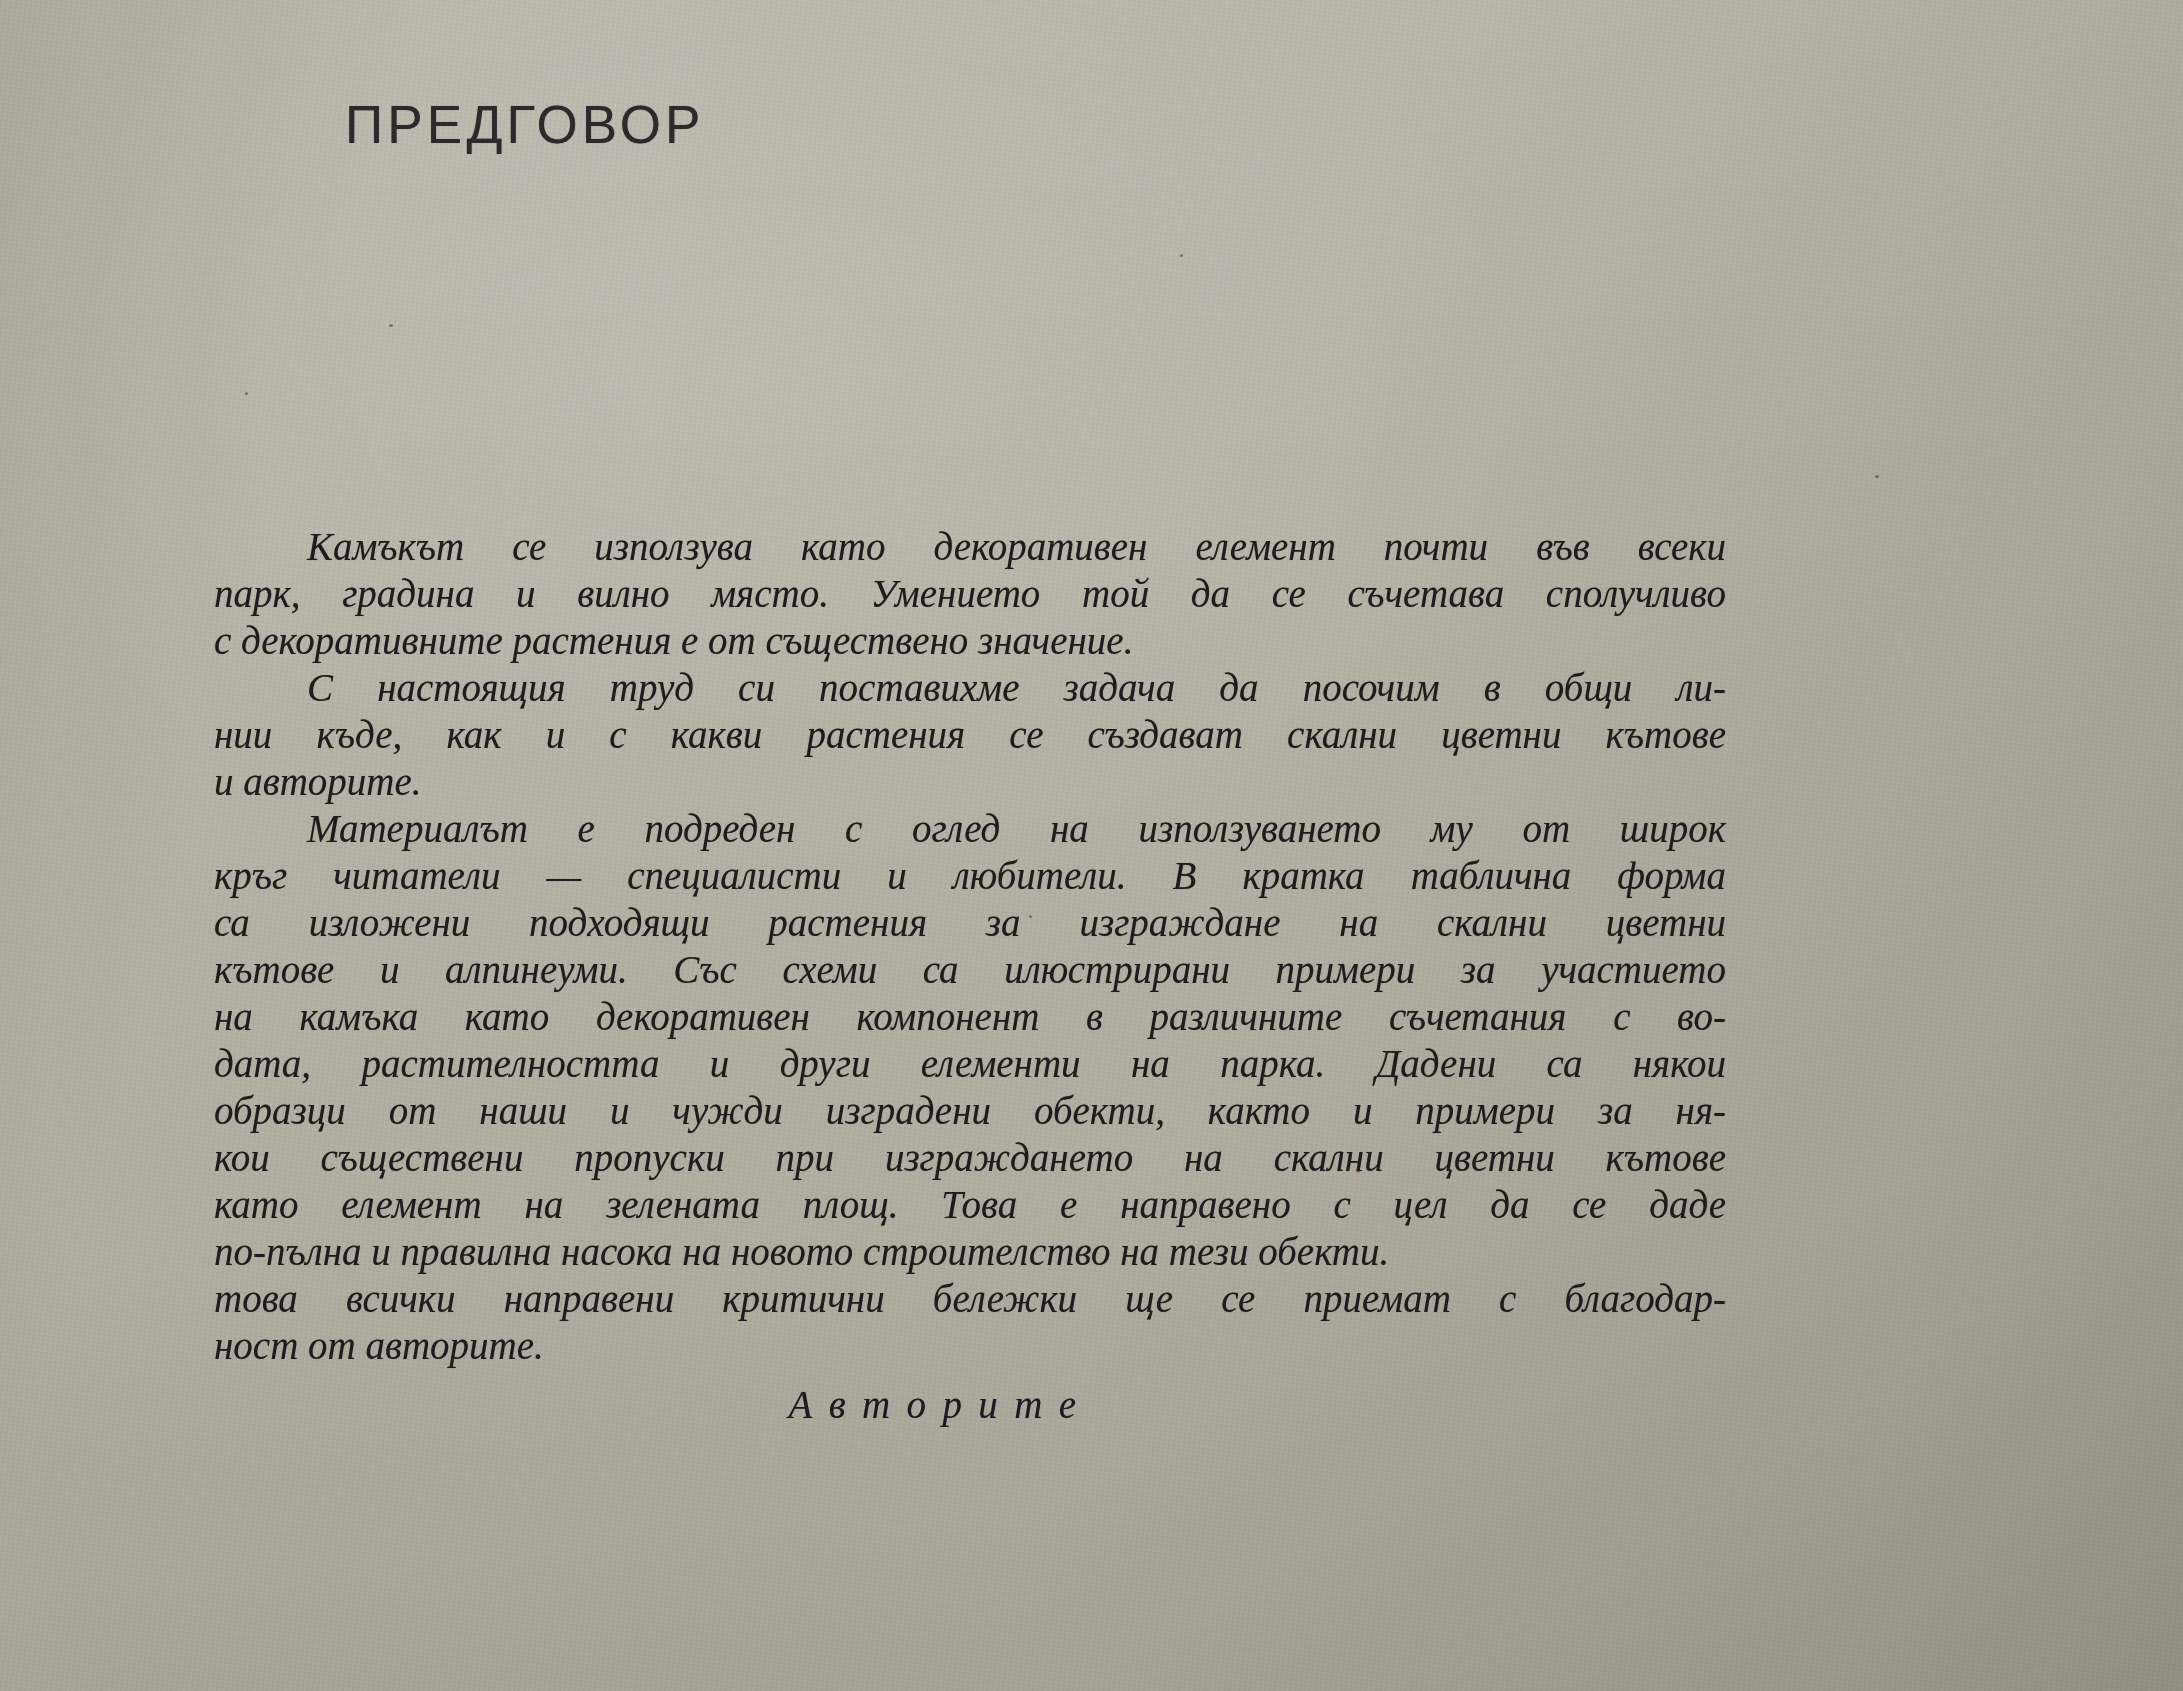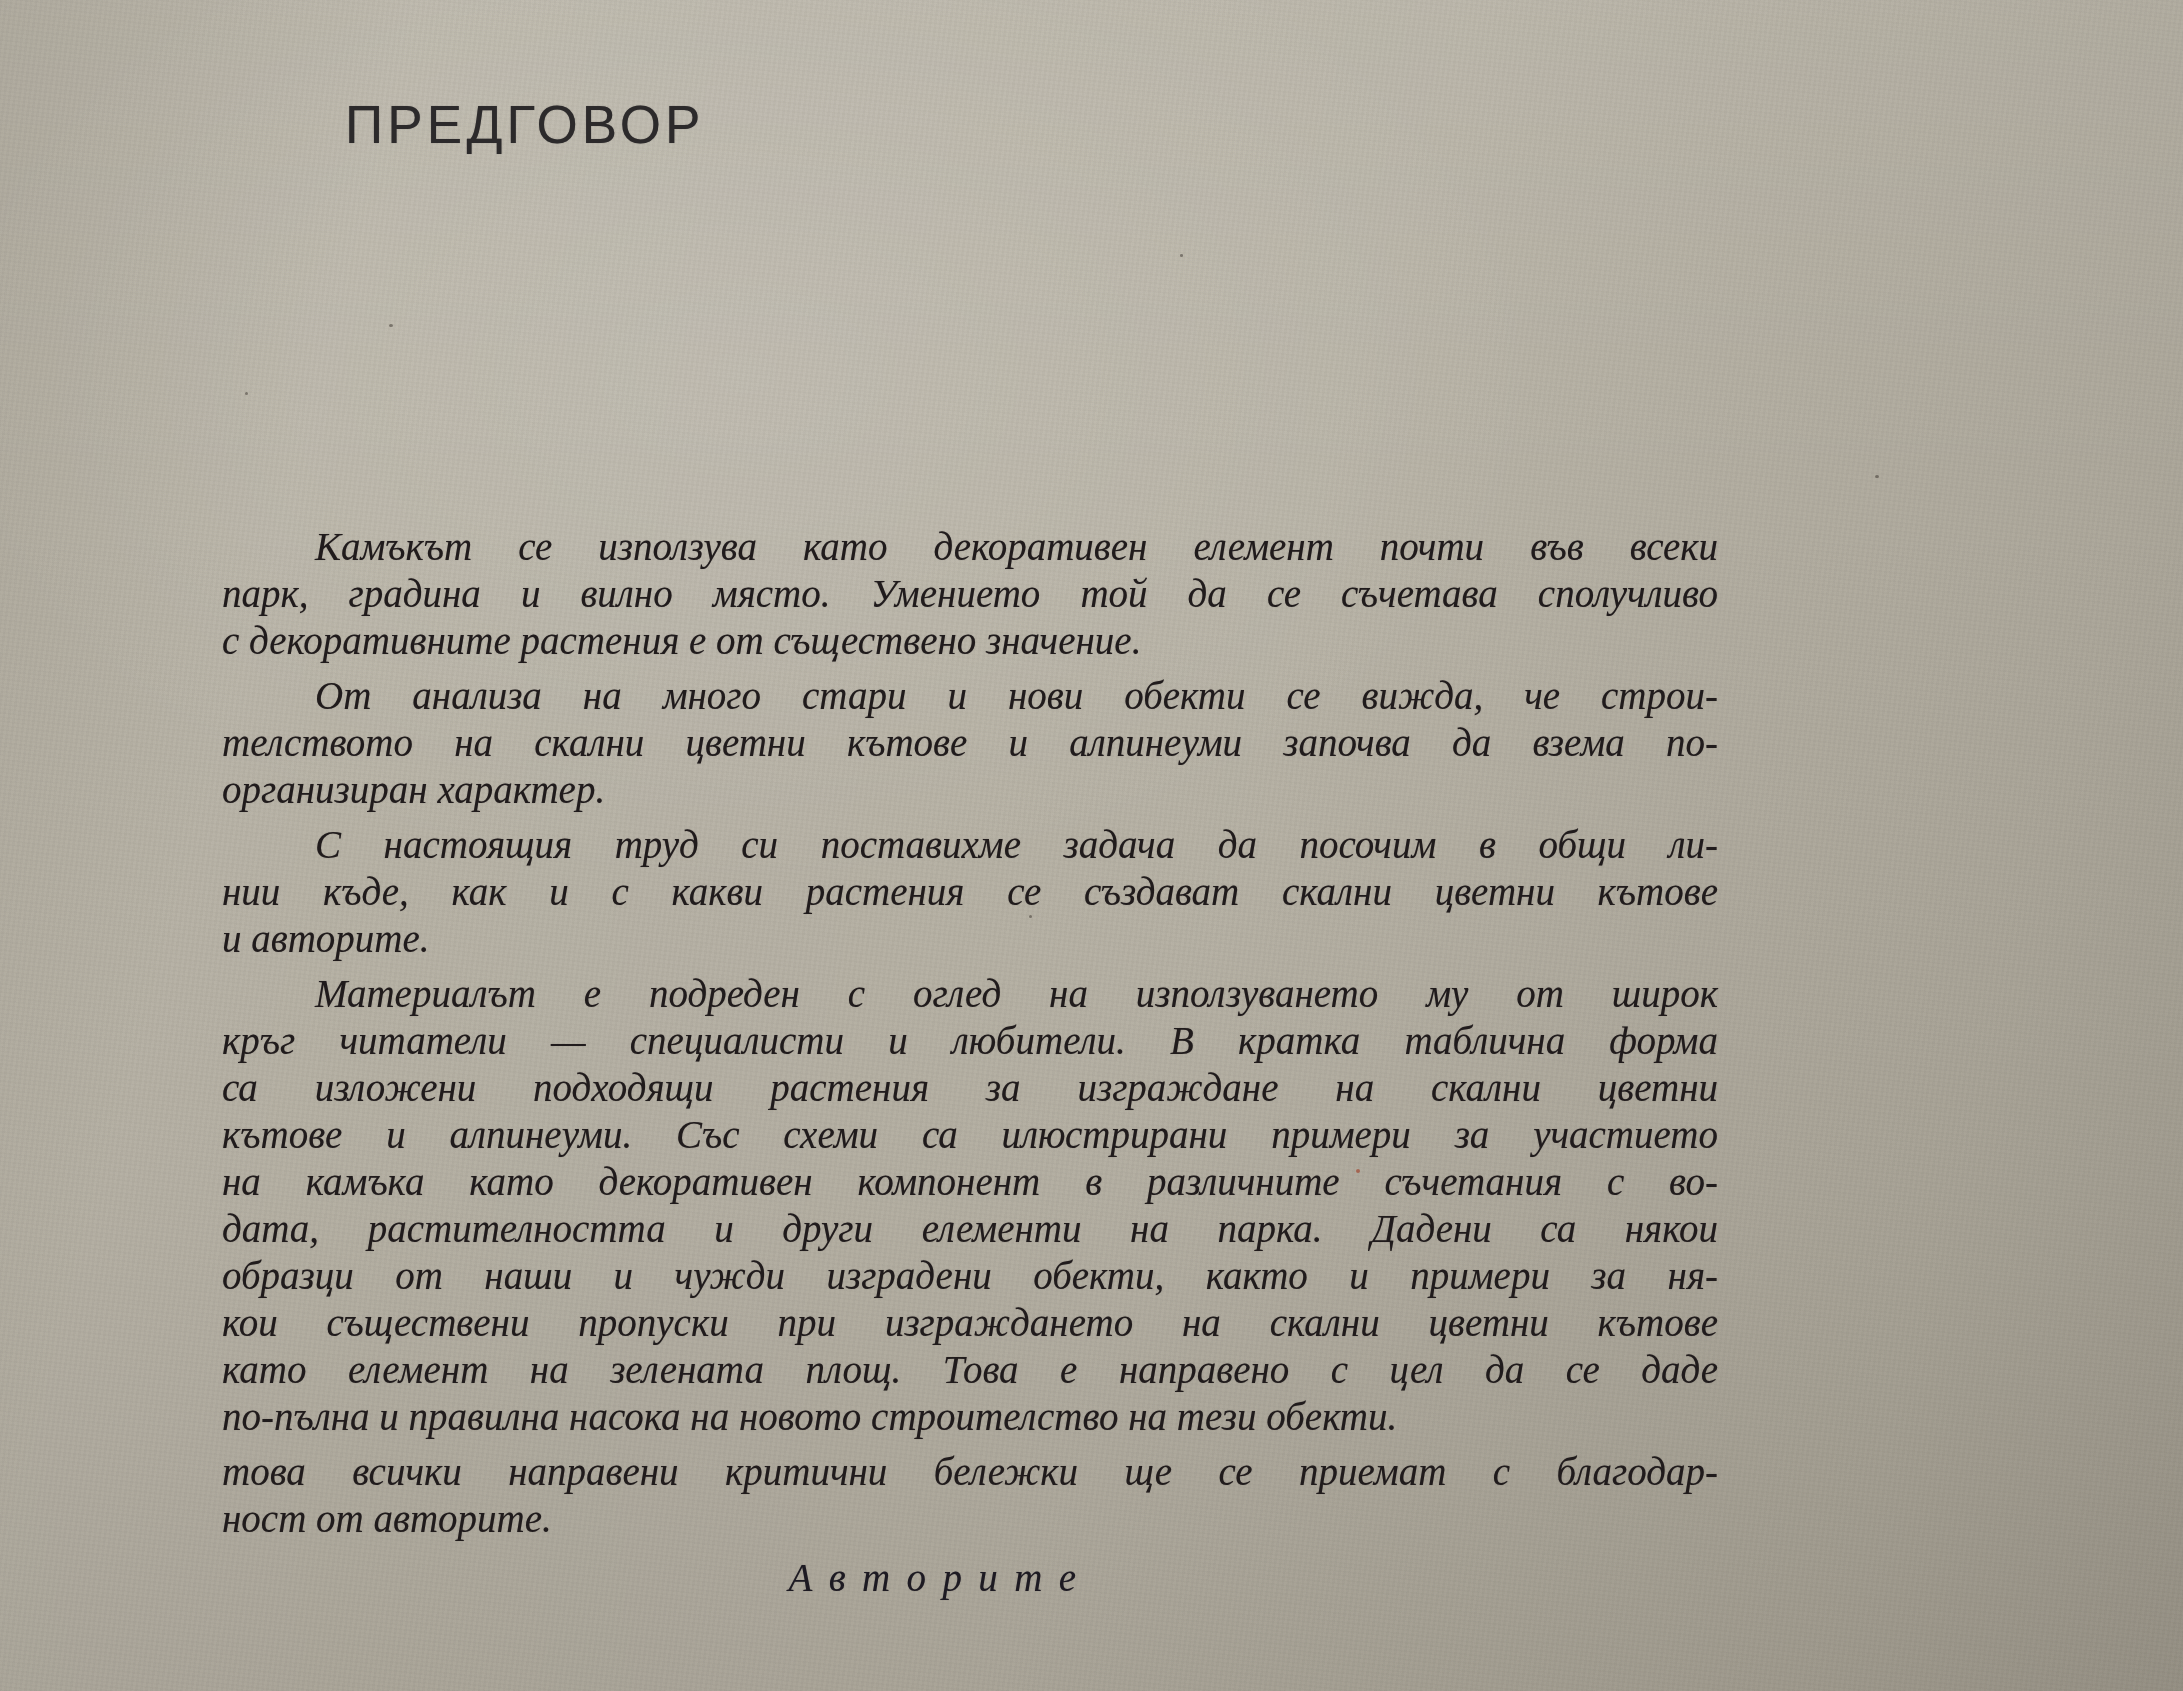--- a/index.html
+++ b/index.html
@@ -52,21 +52,21 @@
 
   .body {
     margin-top: 369px;
     font-style: italic;
     font-size: 39px;
     line-height: 47px;
     color: #201b1c;
     text-shadow: 0 0 0.8px rgba(32,27,28,0.4);
   }
 
-  .para { margin: 8px; font-style: italic; }
+  .para { margin: 0; font-style: italic; }
 
   .ln {
     text-align: justify;
     text-align-last: justify;
   }
   .ln.first { text-indent: 93px; }
   .ln.last  { text-align-last: left; }
 
   .signature {
     margin-top: 12px;
@@ -98,25 +98,20 @@
     <h1 class="title">ПРЕДГОВОР</h1>
 
     <div class="body">
 
       <p class="para">
         <span class="ln first" style="display:block">Камъкът се използува като декоративен елемент почти във всеки</span>
         <span class="ln" style="display:block">парк, градина и вилно място. Умението той да се съчетава сполучливо</span>
         <span class="ln last" style="display:block">с декоративните растения е от съществено значение.</span>
       </p>
 
-      <p class="para">
-        <span class="ln first" style="display:block">От анализа на много стари и нови обекти се вижда, че строи-</span>
-        <span class="ln" style="display:block">телството на скални цветни кътове и алпинеуми започва да взема по-</span>
-        <span class="ln last" style="display:block">организиран характер.</span>
-      </p>
 
       <p class="para">
         <span class="ln first" style="display:block">С настоящия труд си поставихме задача да посочим в общи ли-</span>
         <span class="ln" style="display:block">нии къде, как и с какви растения се създават скални цветни кътове</span>
         <span class="ln last" style="display:block">и авторите.</span>
       </p>
 
       <p class="para">
         <span class="ln first" style="display:block">Материалът е подреден с оглед на използуването му от широк</span>
         <span class="ln" style="display:block">кръг читатели — специалисти и любители. В кратка таблична форма</span>

